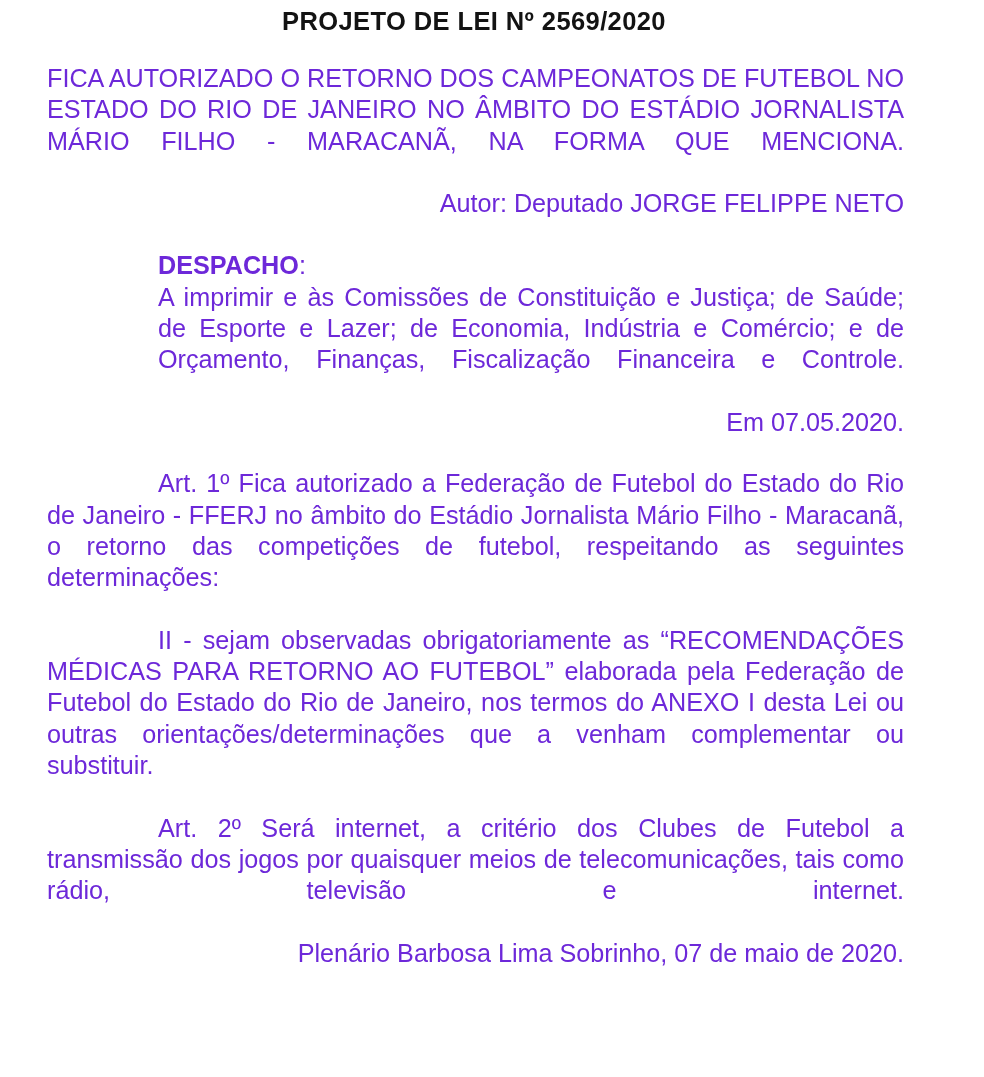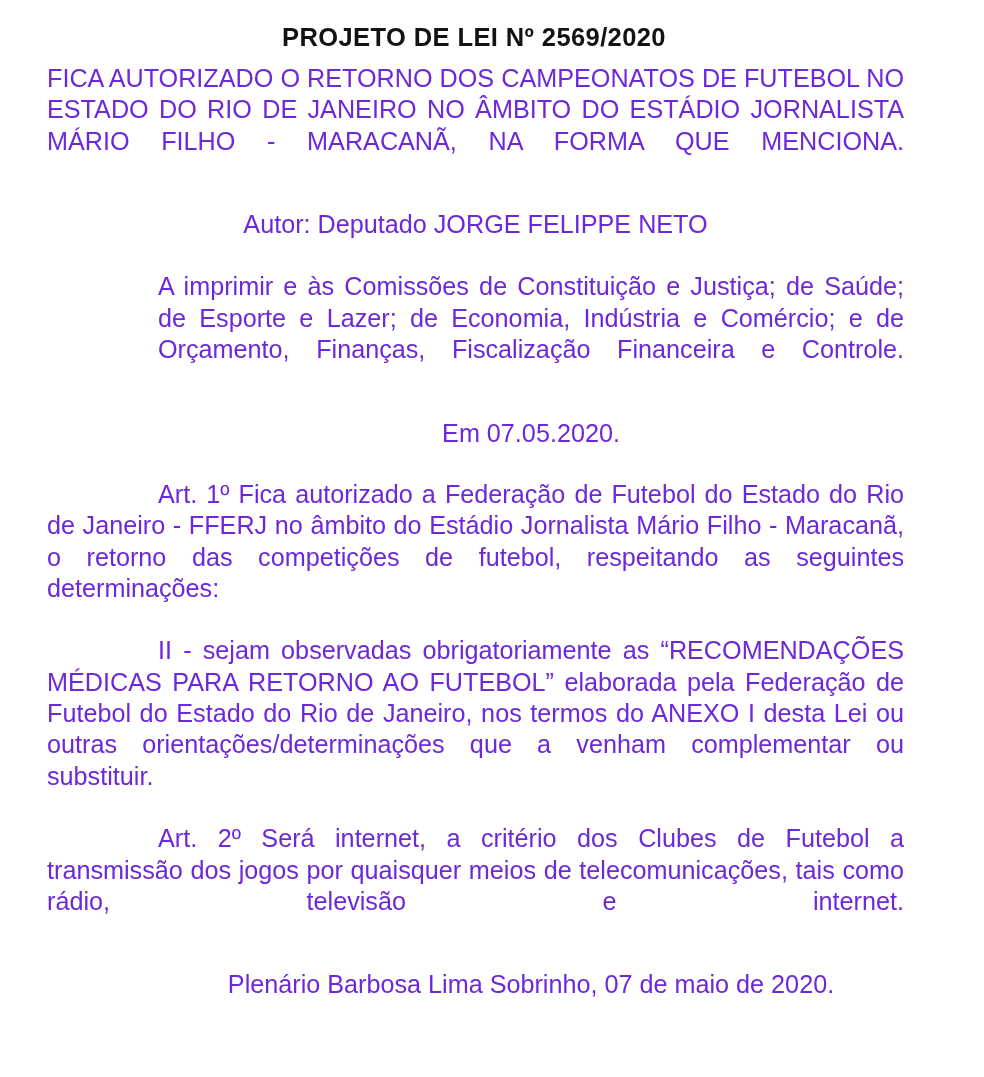--- a/index.html
+++ b/index.html
@@ -13,21 +13,21 @@
     font-family: "Liberation Sans", sans-serif;
     color: #1a1a1a;
     overflow: hidden;
   }
   .page {
     position: relative;
     width: 948px;
     height: 1077px;
     background: #ffffff;
     box-sizing: border-box;
-    padding: 16px;
+    padding: 0;
     border-radius: 21px;
   }
   .doc-title {
     text-align: center;
     font-weight: bold;
     font-size: 25.5px;
     letter-spacing: 0.4px;
     margin: 0;
     padding-top: 7px;
     line-height: 1.15;
@@ -44,22 +44,21 @@
     font-size: 25.2px;
     line-height: 31.3px;
     color: #6d28d9;
     text-align: justify;
     text-justify: inter-word;
     -webkit-hyphens: none;
     hyphens: none;
     white-space: pre-wrap;
   }
   p.last-line-left {
-    text-align: center;
-    margin-top: 21px;
+    text-align: right;
   }
   .para-gap {
     height: 31px;
   }
   .para-gap-sm {
     height: 30px;
   }
   .indent-block {
     padding-left: 111px;
   }
@@ -91,20 +90,21 @@
 
   <div class="body-col">
 
     <p class="justified">FICA AUTORIZADO O RETORNO DOS CAMPEONATOS DE FUTEBOL NO ESTADO DO RIO DE JANEIRO NO ÂMBITO DO ESTÁDIO JORNALISTA MÁRIO FILHO - MARACANÃ, NA FORMA QUE MENCIONA.</p>
 
     <p class="last-line-left nojust">Autor: Deputado JORGE FELIPPE NETO</p>
 
     <div class="para-gap"></div>
 
     <div class="indent-block">
+      <p><span class="bold">DESPACHO</span><span>:</span></p>
 
       <p class="justified">A imprimir e às Comissões de Constituição e Justiça; de Saúde; de Esporte e Lazer; de Economia, Indústria e Comércio; e de Orçamento, Finanças, Fiscalização Financeira e Controle.</p>
 
       <p class="last-line-left nojust">Em 07.05.2020.</p>
 
     </div>
 
     <div class="para-gap-sm"></div>
 
 

